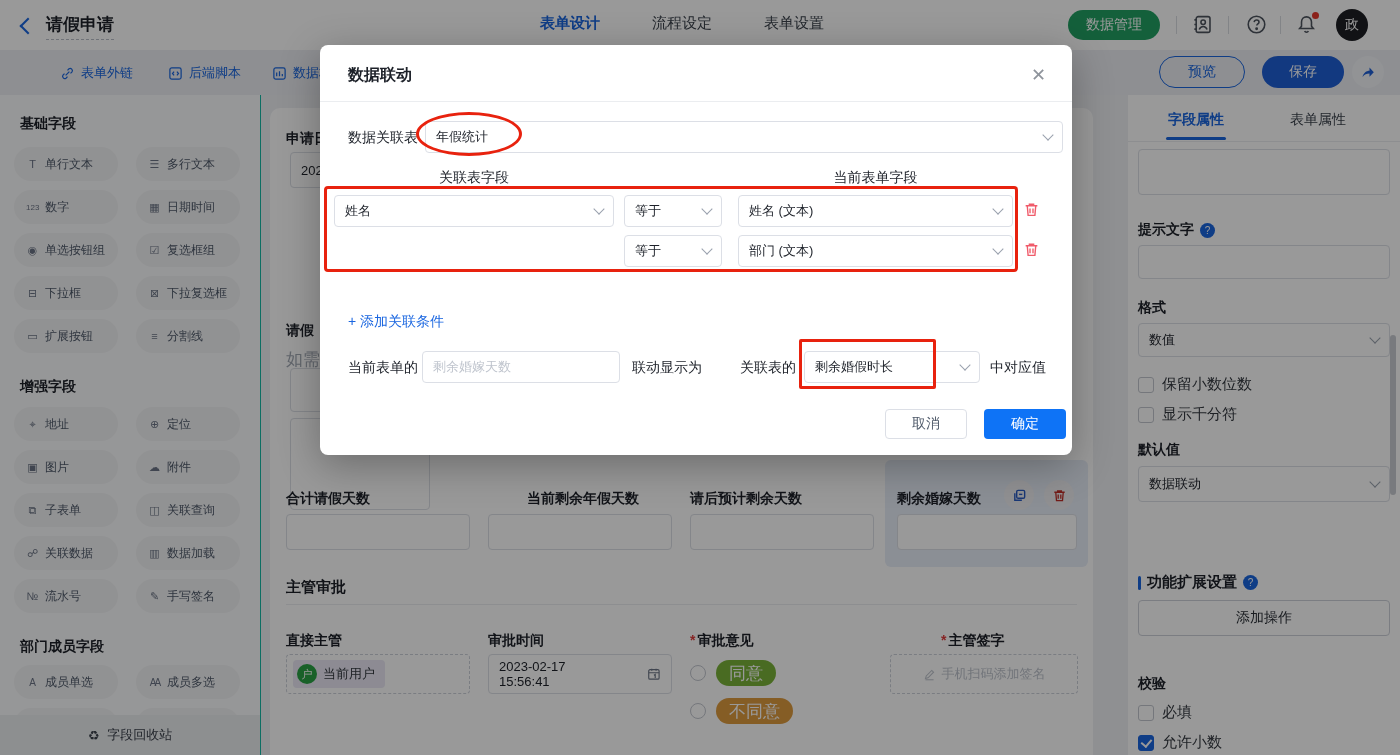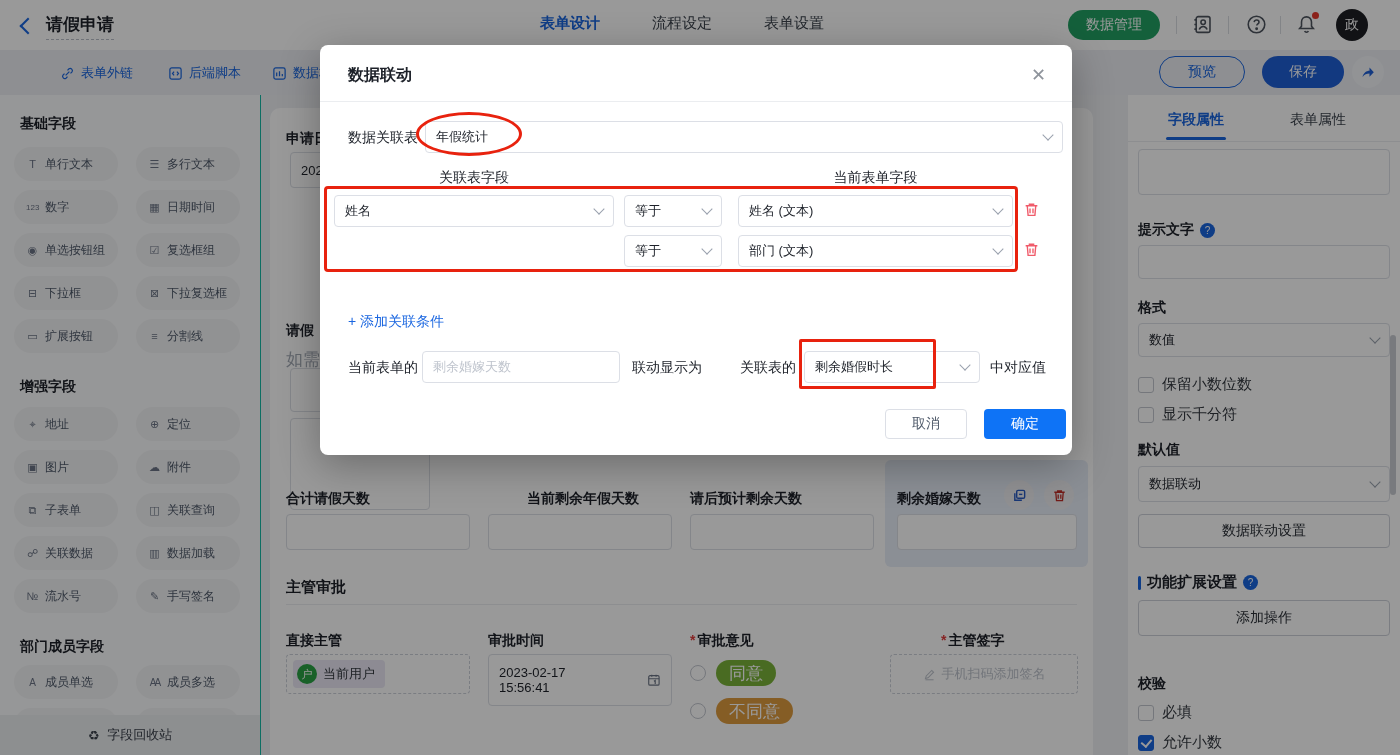--- a/index.html
+++ b/index.html
@@ -292,21 +292,21 @@
 
     <div class="abs f-label" style="left:16px;top:524px;">直接主管</div>
     <div class="abs inp-dash" style="left:16px;top:546px;width:184px;height:40px;">
       <span class="tag-user">
         <span class="tag-ic">户</span>
         <span>当前用户</span>
       </span>
     </div>
 
     <div class="abs f-label" style="left:218px;top:524px;">审批时间</div>
-    <div class="abs inp" style="left:218px;top:546px;width:184px;height:52px;justify-content:flex-start;gap:29px;">
+    <div class="abs inp" style="left:218px;top:546px;width:184px;height:40px;justify-content:flex-start;gap:29px;">
       <span>2023-02-17 15:56:41</span>
       <svg width="14" height="14" viewBox="0 0 16 16" fill="none" stroke="#6b7485" stroke-width="1.3">
           <rect x="2" y="3" width="12" height="11" rx="1.5"></rect>
           <path d="M2 6.5h12M5.5 1.8v2.4M10.5 1.8v2.4M8 9.5l1.5-1v4"></path>
         </svg>
     </div>
 
     <div class="abs f-label" style="left:420px;top:524px;"><span class="req">*</span><span>审批意见</span></div>
     <div class="abs flex" style="left:420px;top:552px;gap:10px;">
       <span class="radio"></span>
@@ -356,21 +356,20 @@
     <div class="abs cbrow" style="left:10px;top:310px;">
       <span class="cb"></span>
       <span>显示千分符</span>
     </div>
 
     <div class="abs p-label" style="left:10px;top:346px;">默认值</div>
     <div class="abs sel" style="left:10px;top:371px;width:252px;height:36px;">
       <span>数据联动</span>
         <span class="chev"></span>
     </div>
-    <div class="abs p-btn" style="left:10px;top:419px;width:252px;height:34px;">数据联动设置</div>
 
     <div class="abs p-label" style="left:10px;top:478px;font-size:15px;">
       <span class="sec-bar"></span>
       <span>功能扩展设置</span>
       <span class="qbadge">?</span>
     </div>
     <div class="abs p-btn" style="left:10px;top:505px;width:252px;height:36px;">添加操作</div>
 
     <div class="abs p-label" style="left:10px;top:580px;">校验</div>
     <div class="abs cbrow" style="left:10px;top:608px;">

